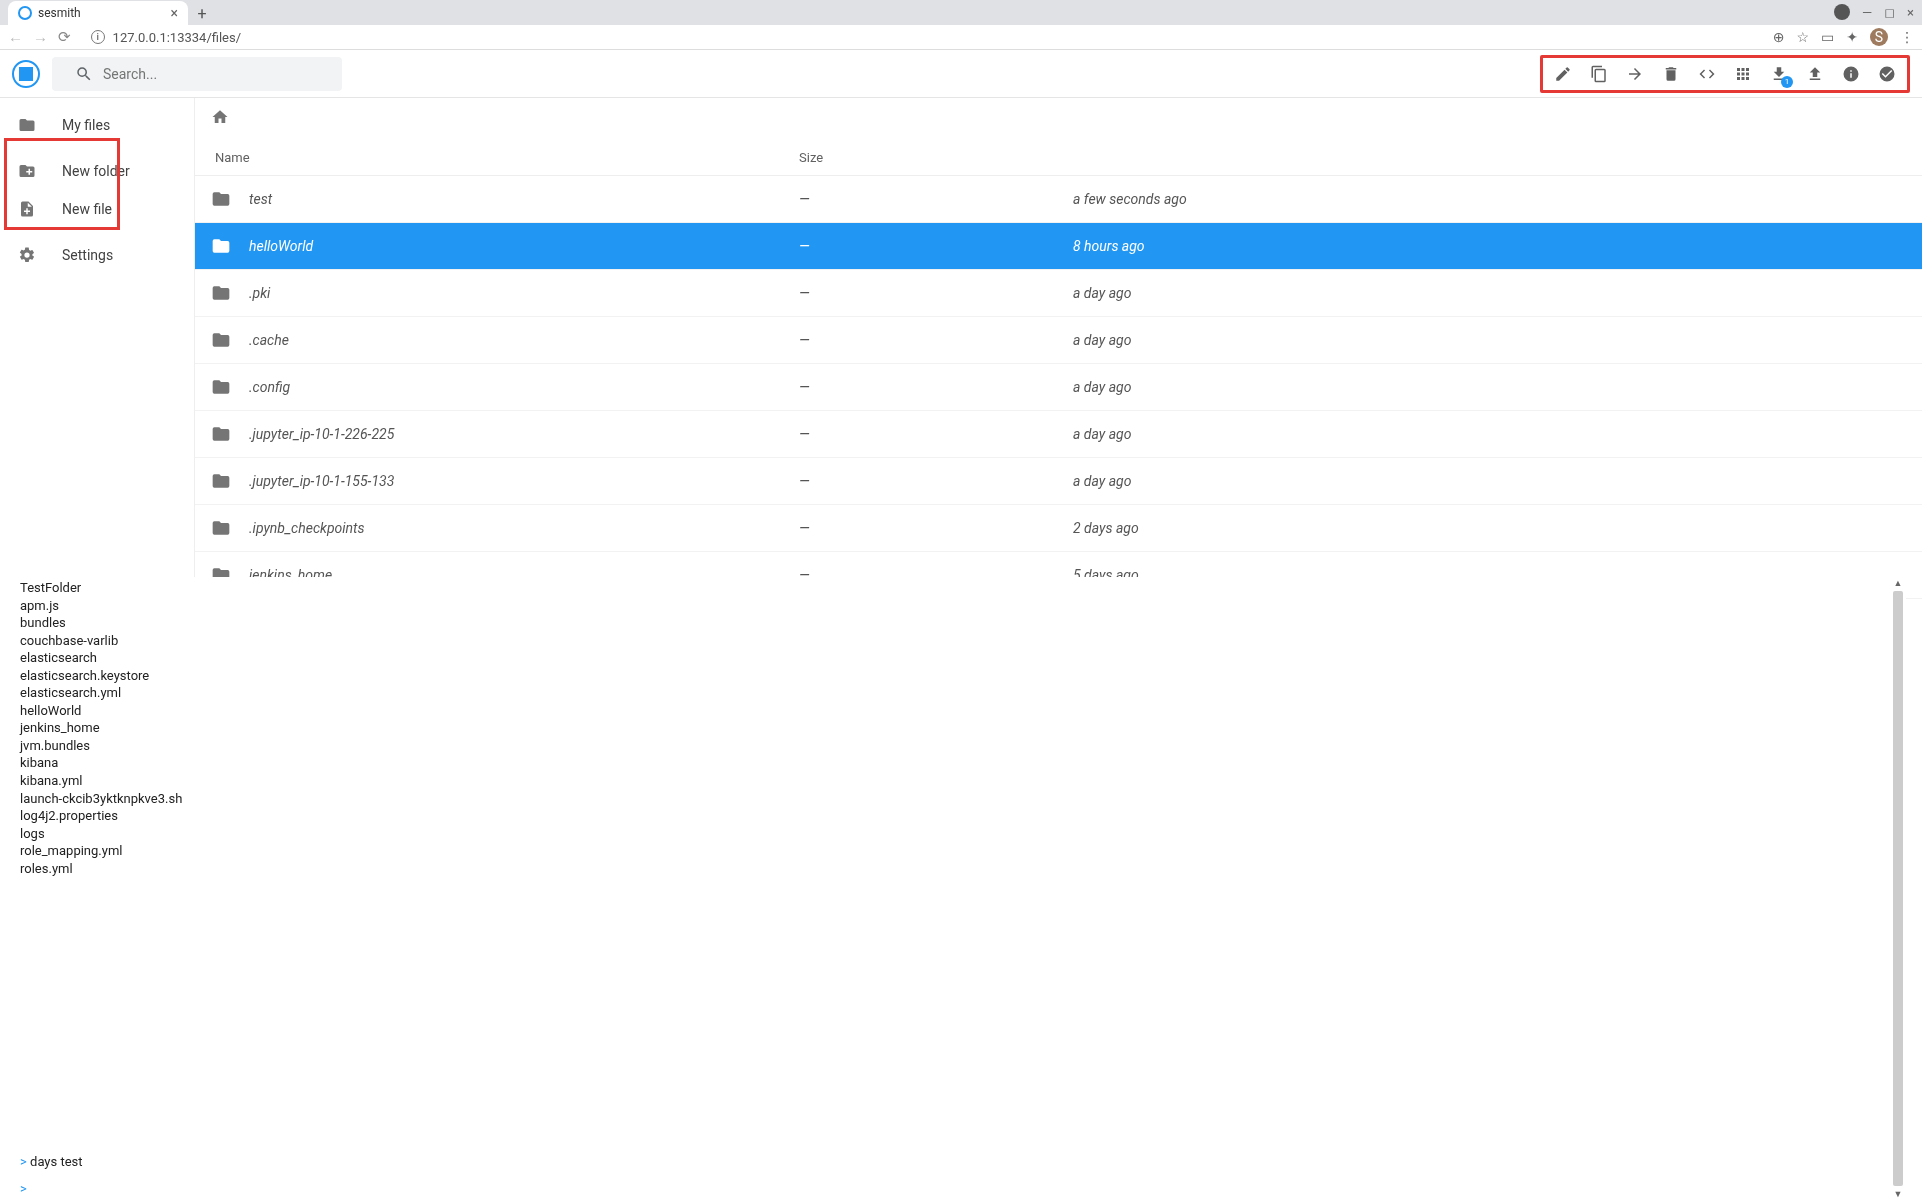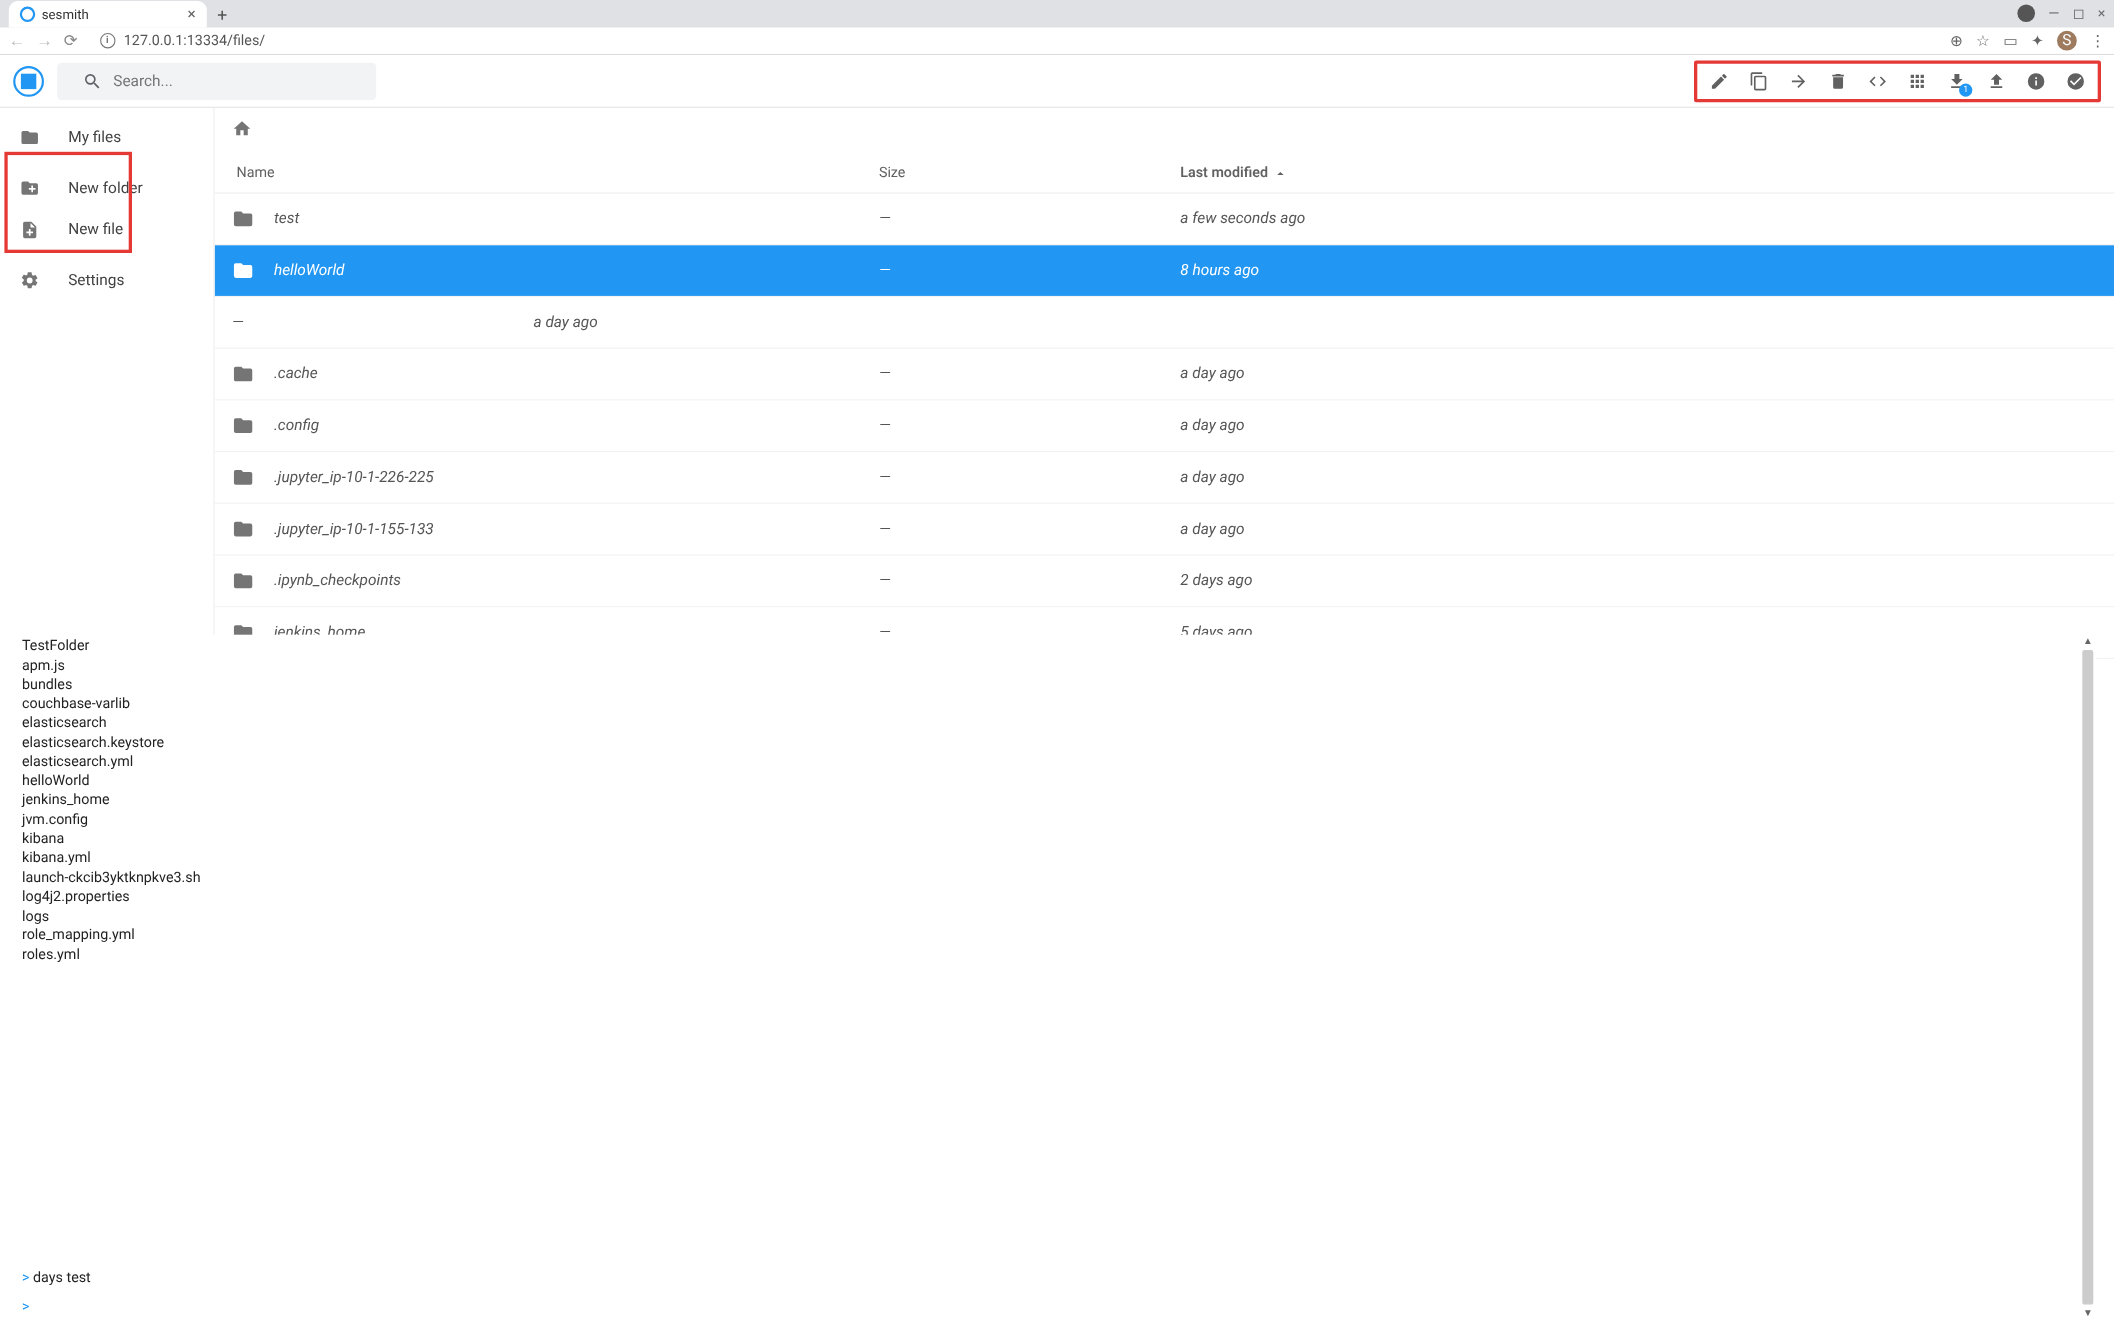--- a/index.html
+++ b/index.html
@@ -212,26 +212,20 @@
     <div class="main">
       <div class="breadcrumb">
         <svg viewBox="0 0 24 24">
             <path d="M10 20v-6h4v6h5v-8h3L12 3 2 12h3v8z"></path>
           </svg>
       </div>
       <div class="table">
         <div class="thead">
           <div class="col-name">Name</div>
           <div class="col-size">Size</div>
-          <div class="col-mod">
-            <span>Last modified</span>
-            <svg viewBox="0 0 24 24" width="14" height="14" fill="#616161">
-                <path d="M7 14l5-5 5 5z"></path>
-              </svg>
-          </div>
         </div>
         <div id="rows">
             <div class="row">
     <div class="name-cell">
       <svg class="folder-icon" viewBox="0 0 24 24">
                   <path d="M10 4H4a2 2 0 00-2 2v12a2 2 0 002 2h16a2 2 0 002-2V8a2 2 0 00-2-2h-8l-2-2z"></path>
                 </svg>
       <span>test</span>
     </div>
     <div class="size-cell">—</div>
@@ -241,20 +235,26 @@
     <div class="name-cell">
       <svg class="folder-icon" viewBox="0 0 24 24">
                   <path d="M10 4H4a2 2 0 00-2 2v12a2 2 0 002 2h16a2 2 0 002-2V8a2 2 0 00-2-2h-8l-2-2z"></path>
                 </svg>
       <span>helloWorld</span>
     </div>
     <div class="size-cell">—</div>
     <div class="mod-cell">8 hours ago</div>
             </div>
             <div class="row">
+    <div class="name-cell">
+      <svg class="folder-icon" viewBox="0 0 24 24">
+                  <path d="M10 4H4a2 2 0 00-2 2v12a2 2 0 002 2h16a2 2 0 002-2V8a2 2 0 00-2-2h-8l-2-2z"></path>
+                </svg>
+      <span>.pki</span>
+    </div>
     <div class="size-cell">—</div>
     <div class="mod-cell">a day ago</div>
             </div>
             <div class="row">
     <div class="name-cell">
       <svg class="folder-icon" viewBox="0 0 24 24">
                   <path d="M10 4H4a2 2 0 00-2 2v12a2 2 0 002 2h16a2 2 0 002-2V8a2 2 0 00-2-2h-8l-2-2z"></path>
                 </svg>
       <span>.cache</span>
     </div>
@@ -321,21 +321,21 @@
   <div class="lines" id="term-lines">
       <div>TestFolder</div>
       <div>apm.js</div>
       <div>bundles</div>
       <div>couchbase-varlib</div>
       <div>elasticsearch</div>
       <div>elasticsearch.keystore</div>
       <div>elasticsearch.yml</div>
       <div>helloWorld</div>
       <div>jenkins_home</div>
-      <div>jvm.config</div>
+      <div>jvm.bundles</div>
       <div>kibana</div>
       <div>kibana.yml</div>
       <div>launch-ckcib3yktknpkve3.sh</div>
       <div>log4j2.properties</div>
       <div>logs</div>
       <div>role_mapping.yml</div>
       <div>roles.yml</div>
     </div>
   <div class="prompt-line">
     <span class="prompt">&gt;</span>

